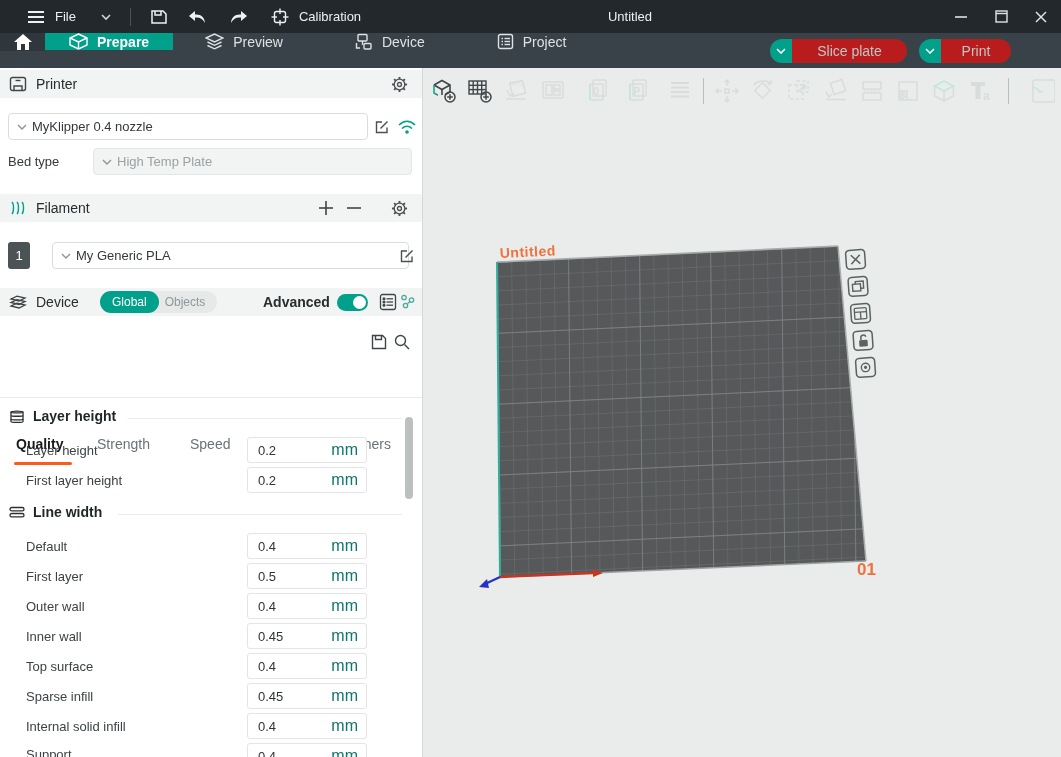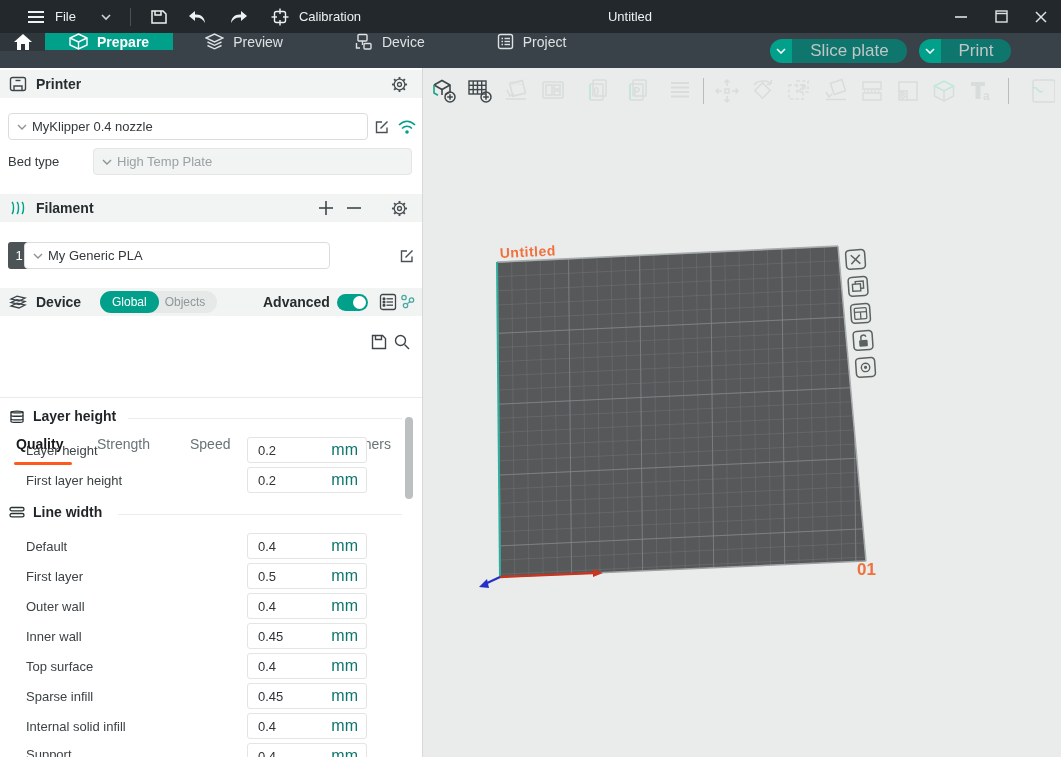--- a/index.html
+++ b/index.html
@@ -18,27 +18,27 @@
   .icon-btn { display:flex; align-items:center; justify-content:center; cursor:default; }
 
   
   .navbar { position:absolute; left:0; top:33px; width:1061px; height:35px; background:#3a4249; display:flex; align-items:flex-start; }
   .home-btn { width:45px; display:flex; align-items:center; justify-content:center; background:#2f363c; }
   .nav-tab { display:flex; align-items:center; gap:9px; padding:0 24px; font-size:14px; color:#dde2e3; }
   .nav-tab.active { background:#00a08b; color:#ffffff; font-weight:bold; }
   .nav-actions { position:absolute; right:0; top:0; height:35px; display:flex; align-items:center; gap:12px; padding-right:50px; }
   .split-btn { display:flex; height:24px; border-radius:12px; overflow:hidden; }
   .split-chevron { width:22px; background:#00a08b; display:flex; align-items:center; justify-content:center; }
-  .split-main { background:#0f766e; color:#bfc6c7; font-size:17px; display:flex; align-items:center; justify-content:center; }
+  .split-main { background:#b91c1c; color:#bfc6c7; font-size:14px; display:flex; align-items:center; justify-content:center; }
   .split-main.w1 { width:115px; } .split-main.w2 { width:70px; }
 
   
   .sidebar { position:absolute; left:0; top:68px; width:423px; height:689px; background:#ffffff; border-right:1px solid #d4d8d7; }
   .sec-header { position:absolute; left:0; width:422px; height:28px; background:#f2f4f3; display:flex; align-items:center; }
-  .sec-title { font-size:14px; font-weight:bold; color:#262c2f; margin-left:9px; }
+  .sec-title { font-size:14px; font-weight:normal; color:#262c2f; margin-left:9px; }
   .hdr-right { position:absolute; right:14px; display:flex; align-items:center; gap:16px; }
   .select { position:absolute; height:27px; background:#fff; border:1px solid #d9dedd; border-radius:4px; display:flex; align-items:center; padding:0 8px; gap:5px; }
   .select .val { font-size:13px; color:#33393c; white-space:nowrap; }
   .select.disabled { background:#f2f3f3; border-color:#e3e6e5; }
   .select.disabled .val { color:#9ba1a4; }
   .lbl { font-size:13px; color:#33393c; }
   .badge { position:absolute; width:22px; height:27px; background:#4b5357; color:#fff; font-size:13px; border-radius:3px; display:flex; align-items:center; justify-content:center; }
   .pill { position:absolute; height:22px; border-radius:11px; background:#e7e9e8; display:flex; align-items:center; }
   .pill .seg { font-size:12px; padding:0 12px; height:22px; display:flex; align-items:center; border-radius:11px; }
   .pill .seg.on { background:#00a08b; color:#fff; }
@@ -293,21 +293,21 @@
         </svg>
       <svg width="14" height="14">
           <line x1="0" y1="7" x2="14" y2="7" stroke="#3e4549" stroke-width="1.6"></line>
         </svg>
       <svg width="17" height="17" style="margin-left:16px">
           <use href="#sym-gear"></use>
         </svg>
     </div>
   </div>
   <div class="badge" style="left:8px; top:174px">1</div>
-  <div class="select" style="left:24px; top:174px; width:306px">
+  <div class="select" style="left:52px; top:174px; width:357px">
     <svg width="10" height="6">
         <use href="#sym-chev"></use>
       </svg>
     <span class="val">My Generic PLA</span>
   </div>
   <svg width="18" height="18" class="abs" style="left:398px; top:179px">
       <use href="#sym-edit"></use>
     </svg>
 
   <div class="sec-header" style="top:220px">

